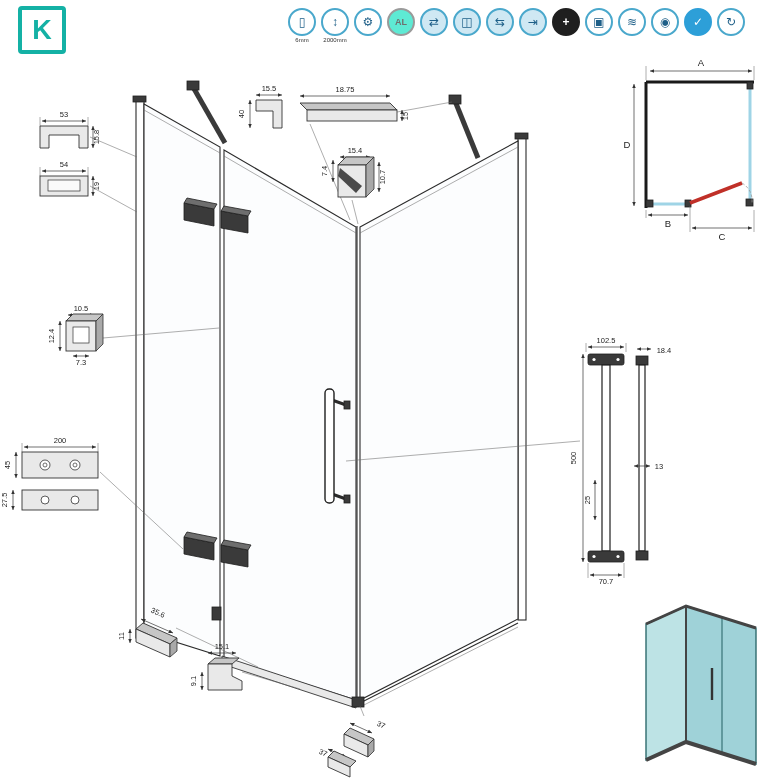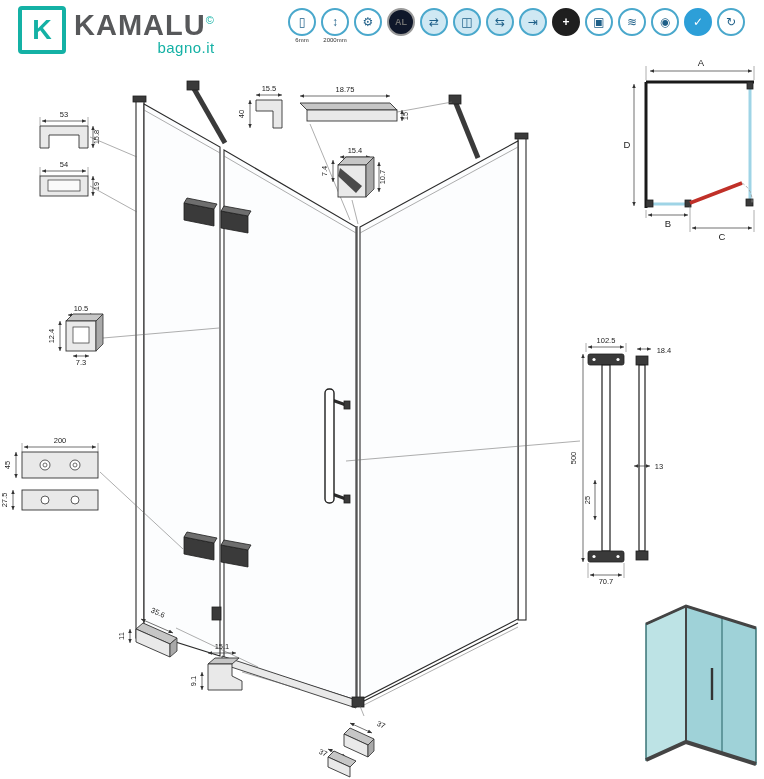--- a/index.html
+++ b/index.html
@@ -11,21 +11,21 @@
              align-items:center;justify-content:center;font-size:27px;font-weight:bold;color:#14b1a5;background:#fff;}
   .logo-text{display:flex;flex-direction:column;align-items:flex-end;}
   .logo-name{font-size:29px;font-weight:600;color:#57585a;letter-spacing:1px;line-height:29px;}
   .logo-name sup{font-size:11px;color:#14b1a5;font-weight:400;vertical-align:super;}
   .logo-site{font-size:15px;color:#14b1a5;margin-top:-1px;letter-spacing:0.5px;}
   
   .icons-row{position:absolute;left:288px;top:8px;display:flex;gap:5px;z-index:3;}
   .ficon{display:flex;flex-direction:column;align-items:center;width:28px;}
   .ficon-circle{width:24px;height:24px;border-radius:50%;border:2px solid #4aa8cc;background:#fff;
                 color:#1e5f88;display:flex;align-items:center;justify-content:center;font-size:12px;line-height:1;}
-  .c-gray .ficon-circle{border-color:#9a9a9a;background:#0f172a;color:#6f6f6f;font-size:9px;font-weight:bold;}
+  .c-gray .ficon-circle{border-color:#9a9a9a;background:#5eead4;color:#6f6f6f;font-size:9px;font-weight:bold;}
   .c-fill .ficon-circle{background:#cfe8f3;}
   .c-black .ficon-circle{background:#1f1f1f;border-color:#1f1f1f;color:#fff;font-weight:bold;}
   .c-blue .ficon-circle{background:#2d9fd8;border-color:#2d9fd8;color:#fff;}
   .ficon-caption{font-size:6px;color:#333;margin-top:1px;white-space:nowrap;height:7px;}
   
   #diagram{position:absolute;left:0;top:0;z-index:1;}
   svg text{font-family:"Liberation Sans","DejaVu Sans",sans-serif;}
   .dtxt{font-size:7.5px;fill:#1c1c1c;}
   .ltxt{font-size:9.5px;fill:#1c1c1c;}
   .ln{fill:none;stroke:#2b2b2b;stroke-width:1.1;}
@@ -37,24 +37,20 @@
   .mdark{fill:#c6c6c6;stroke:#333;stroke-width:0.9;}
   .mside{fill:#a9a9a9;stroke:#333;stroke-width:0.8;}
   .dark{fill:#3a3a3a;stroke:#1f1f1f;stroke-width:0.8;}
 </style>
 </head>
 <body>
 
 <div class="logo">
   <div class="logo-mark">
     <span>K</span>
-  </div>
-  <div class="logo-text">
-    <div class="logo-name"><span>KAMALU</span><sup>©</sup></div>
-    <div class="logo-site">bagno.it</div>
   </div>
 </div>
 
 <div class="icons-row">
   <div class="ficon">
       <div class="ficon-circle">
         <span>▯</span>
       </div>
       <div class="ficon-caption">6mm</div>
     </div>

